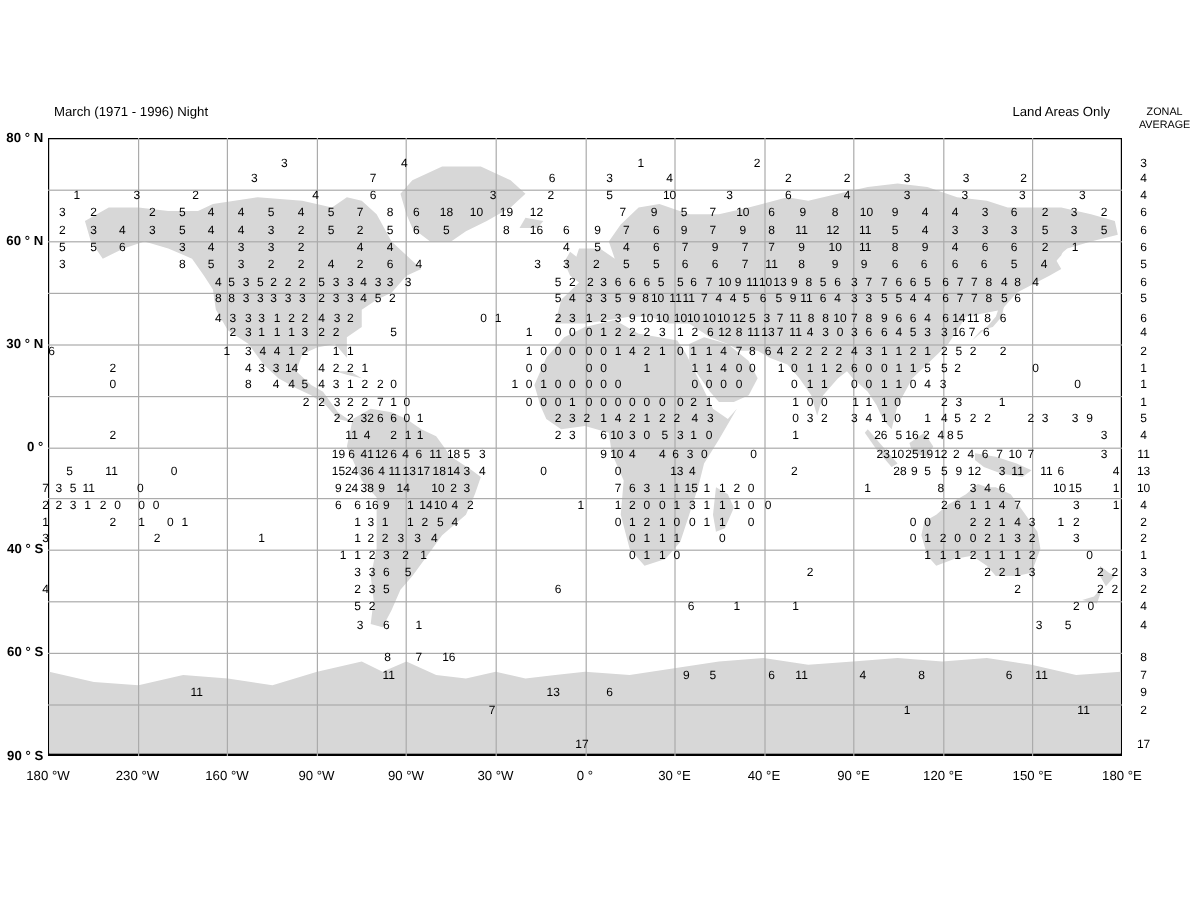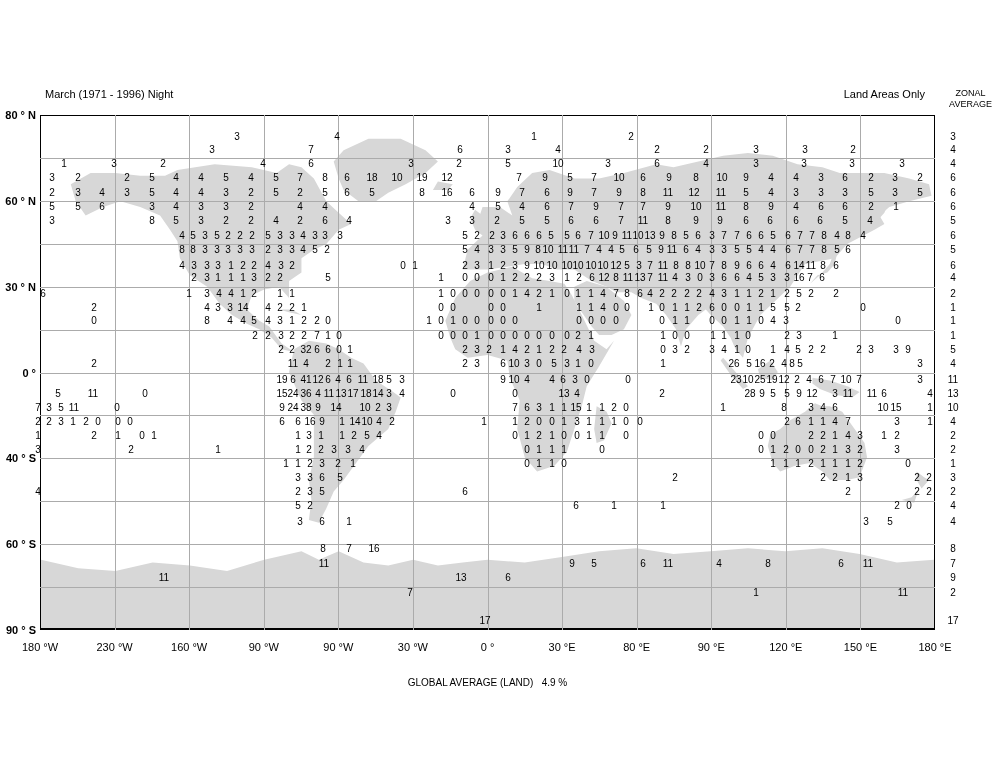--- a/index.html
+++ b/index.html
@@ -56,21 +56,20 @@
       <path d="M 130 -31 L 133 -34 L 137 -35 L 140 -38 L 141 -42 L 143 -44 L 140 -43 L 138 -38 L 134 -34 Z" fill="#d7d7d7"></path>
       <path d="M 109 -1 L 114 -4 L 117 0 L 115 3 L 110 2 Z" fill="#d7d7d7"></path>
       <path d="M 95 -5 L 100 0 L 105 5 L 103 6 L 98 1 L 94 -4 Z" fill="#d7d7d7"></path>
       <path d="M 131 2 L 138 3 L 145 5 L 150 7 L 147 9 L 140 8 L 134 6 L 131 4 Z" fill="#d7d7d7"></path>
       <path d="M -22 -64 L -16 -64 L -14 -66 L -20 -67 Z" fill="#d7d7d7"></path>
       <path d="M 156 -52 L 160 -56 L 162 -60 L 158 -58 L 155 -53 Z" fill="#d7d7d7"></path>
       <path d="M -84 -22 L -79 -22 L -75 -20 L -80 -21 Z" fill="#d7d7d7"></path>
     </svg>
   </div>
 
-  <div class="g-avg">GLOBAL AVERAGE (LAND)   4.9 %</div>
 <div class="vgrid" style="left: 114.583px; top: 115px; height: 515px; background: rgb(171, 171, 171);"></div>
     <div class="hgrid" style="left: 40px; top: 157.917px; width: 895px; background: rgb(171, 171, 171);"></div>
     <div class="vgrid" style="left: 189.167px; top: 115px; height: 515px; background: rgb(171, 171, 171);"></div>
     <div class="hgrid" style="left: 40px; top: 200.833px; width: 895px; background: rgb(171, 171, 171);"></div>
     <div class="vgrid" style="left: 263.75px; top: 115px; height: 515px; background: rgb(171, 171, 171);"></div>
     <div class="hgrid" style="left: 40px; top: 243.75px; width: 895px; background: rgb(171, 171, 171);"></div>
     <div class="vgrid" style="left: 338.333px; top: 115px; height: 515px; background: rgb(171, 171, 171);"></div>
     <div class="hgrid" style="left: 40px; top: 286.667px; width: 895px; background: rgb(171, 171, 171);"></div>
     <div class="vgrid" style="left: 412.917px; top: 115px; height: 515px; background: rgb(171, 171, 171);"></div>
     <div class="hgrid" style="left: 40px; top: 329.583px; width: 895px; background: rgb(171, 171, 171);"></div>
@@ -87,21 +86,21 @@
     <div class="vgrid" style="left: 860.417px; top: 115px; height: 515px; background: rgb(171, 171, 171);"></div>
     <div class="hgrid" style="left: 40px; top: 587.083px; width: 895px; background: rgb(171, 171, 171);"></div>
     <div class="xlab" style="left: 40px;">180 °W</div>
     <div class="xlab" style="left: 114.583px;">230 °W</div>
     <div class="xlab" style="left: 189.167px;">160 °W</div>
     <div class="xlab" style="left: 263.75px;">90 °W</div>
     <div class="xlab" style="left: 338.333px;">90 °W</div>
     <div class="xlab" style="left: 412.917px;">30 °W</div>
     <div class="xlab" style="left: 487.5px;">0 °</div>
     <div class="xlab" style="left: 562.083px;">30 °E</div>
-    <div class="xlab" style="left: 636.667px;">80 °E</div>
+    <div class="xlab" style="left: 636.667px;">40 °E</div>
     <div class="xlab" style="left: 711.25px;">90 °E</div>
     <div class="xlab" style="left: 785.833px;">120 °E</div>
     <div class="xlab" style="left: 860.417px;">150 °E</div>
     <div class="xlab" style="left: 935px;">180 °E</div>
     <div class="ylab" style="top: 115px;">80 ° N</div>
     <div class="ylab" style="top: 200.833px;">60 ° N</div>
     <div class="ylab" style="top: 286.667px;">30 ° N</div>
     <div class="ylab" style="top: 372.5px;">0 °</div>
     <div class="ylab" style="top: 458.333px;">40 ° S</div>
     <div class="ylab" style="top: 544.167px;">60 ° S</div>

